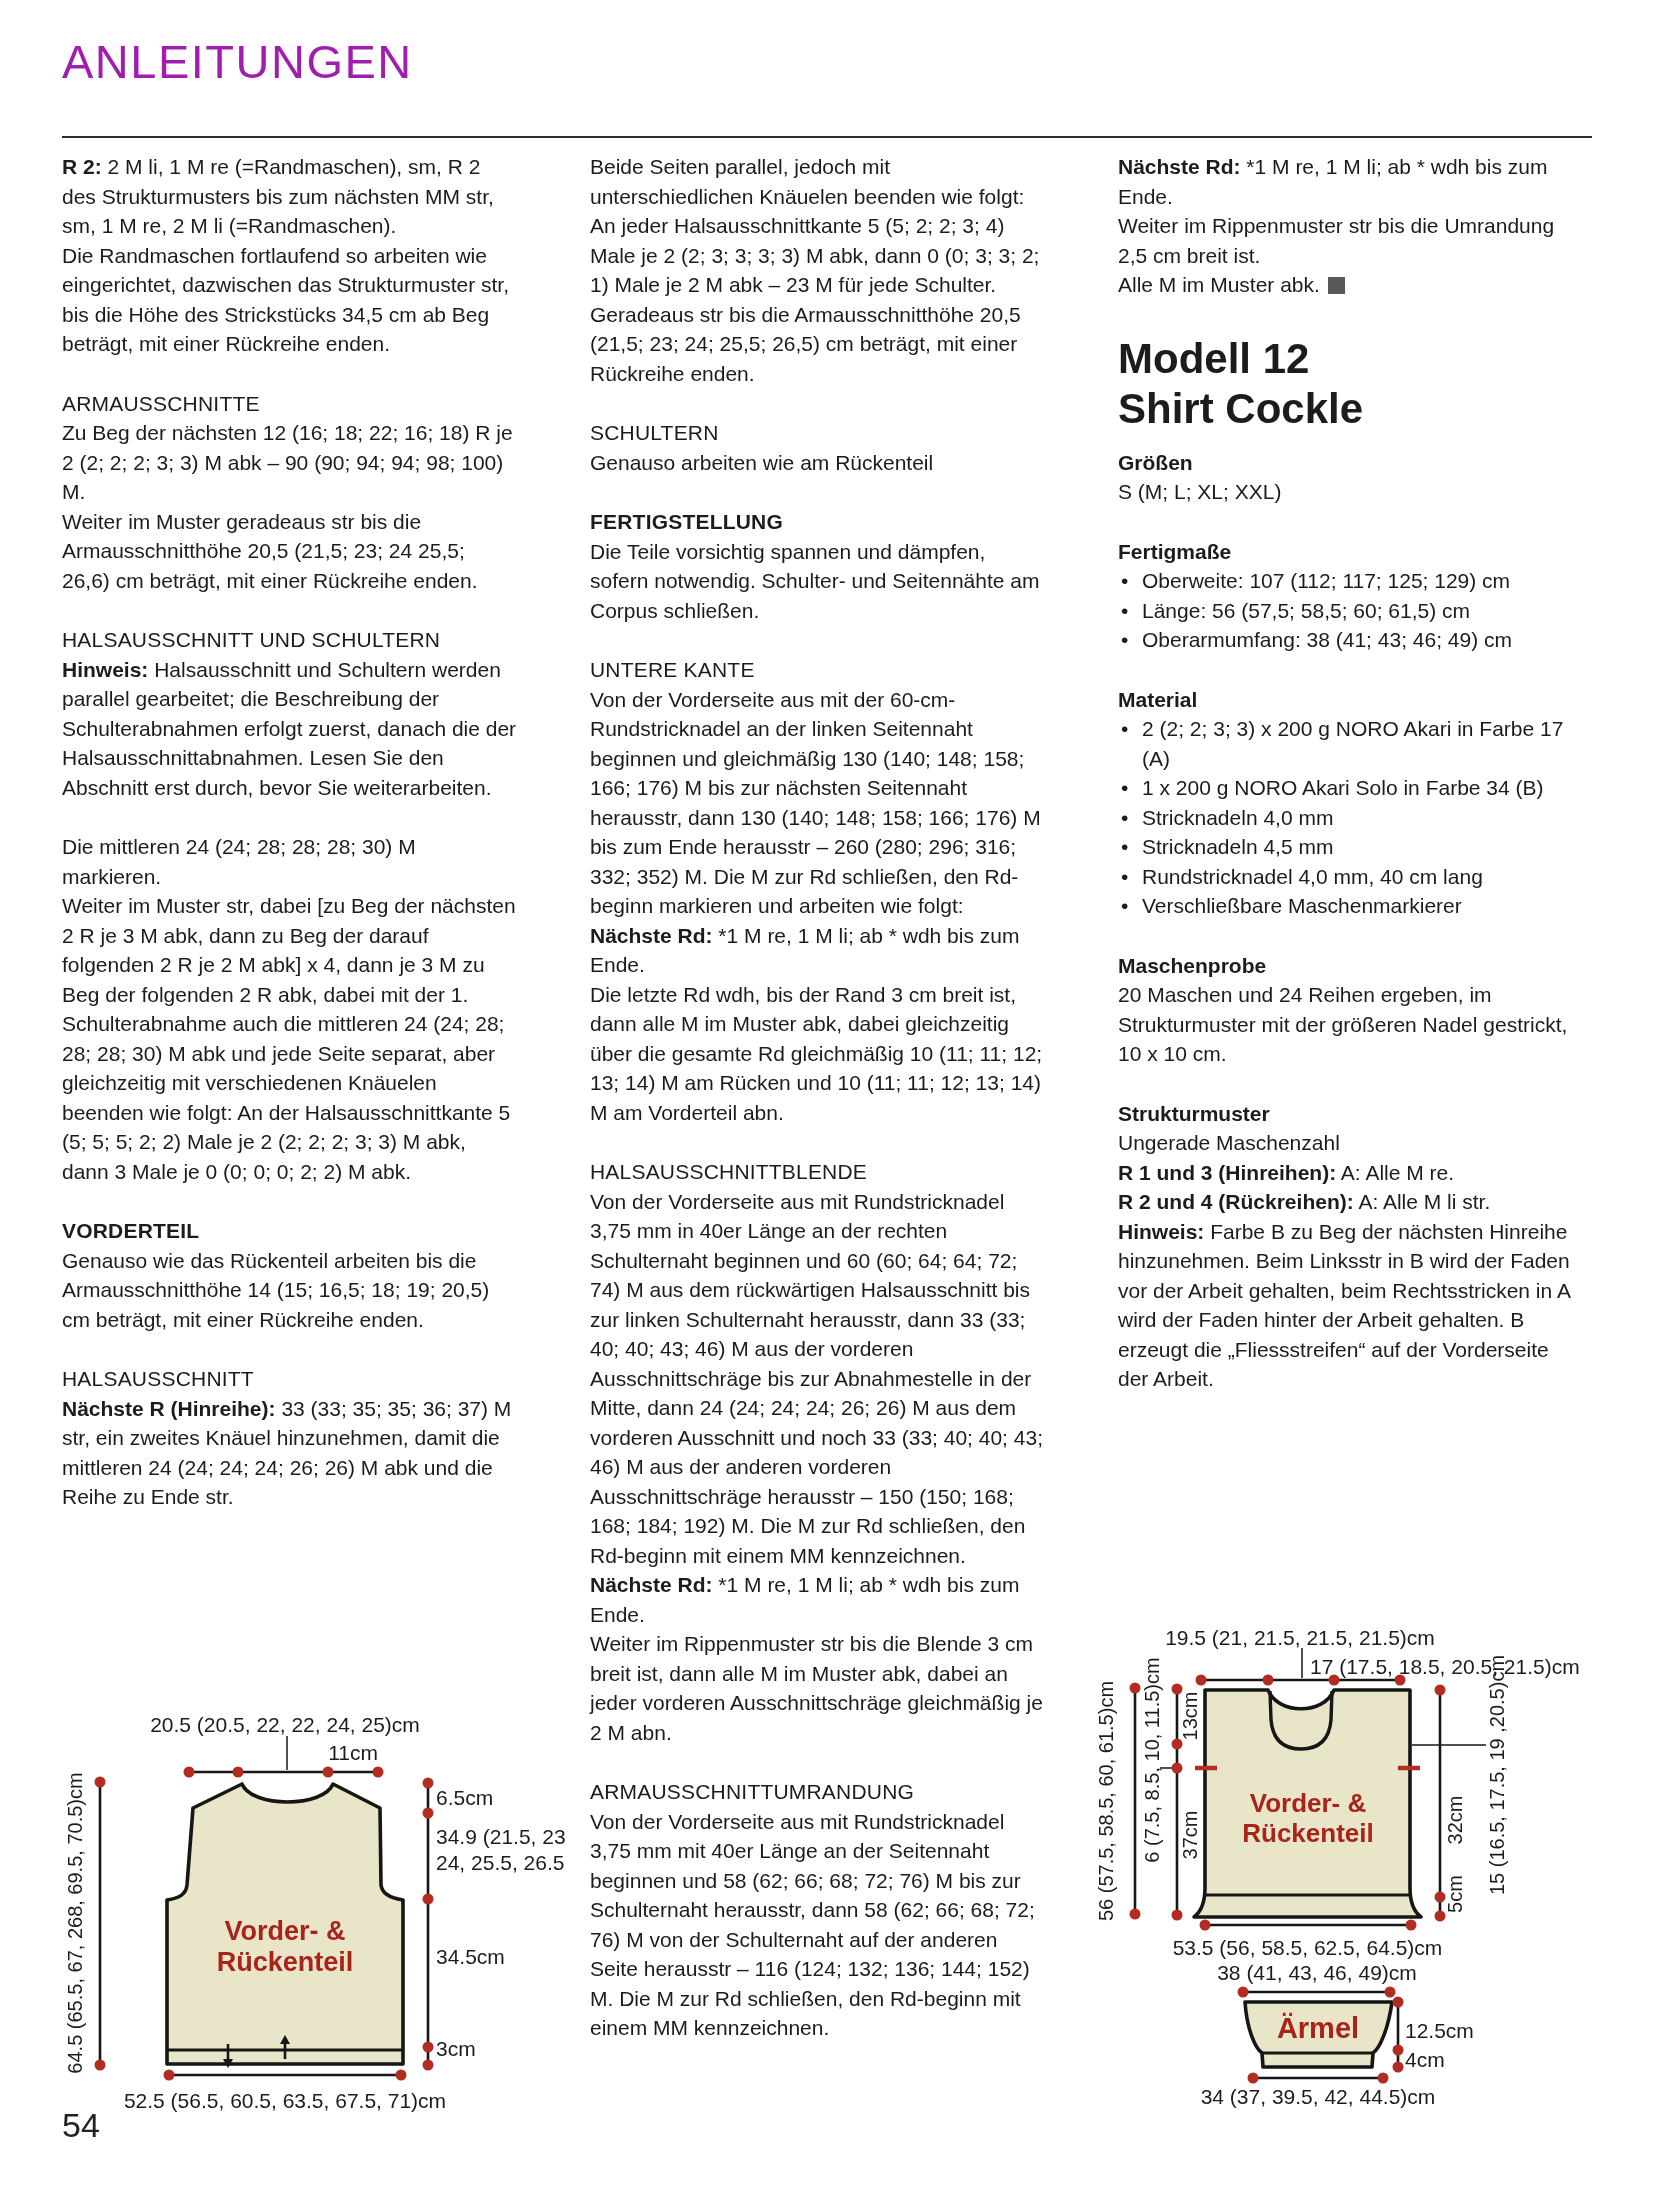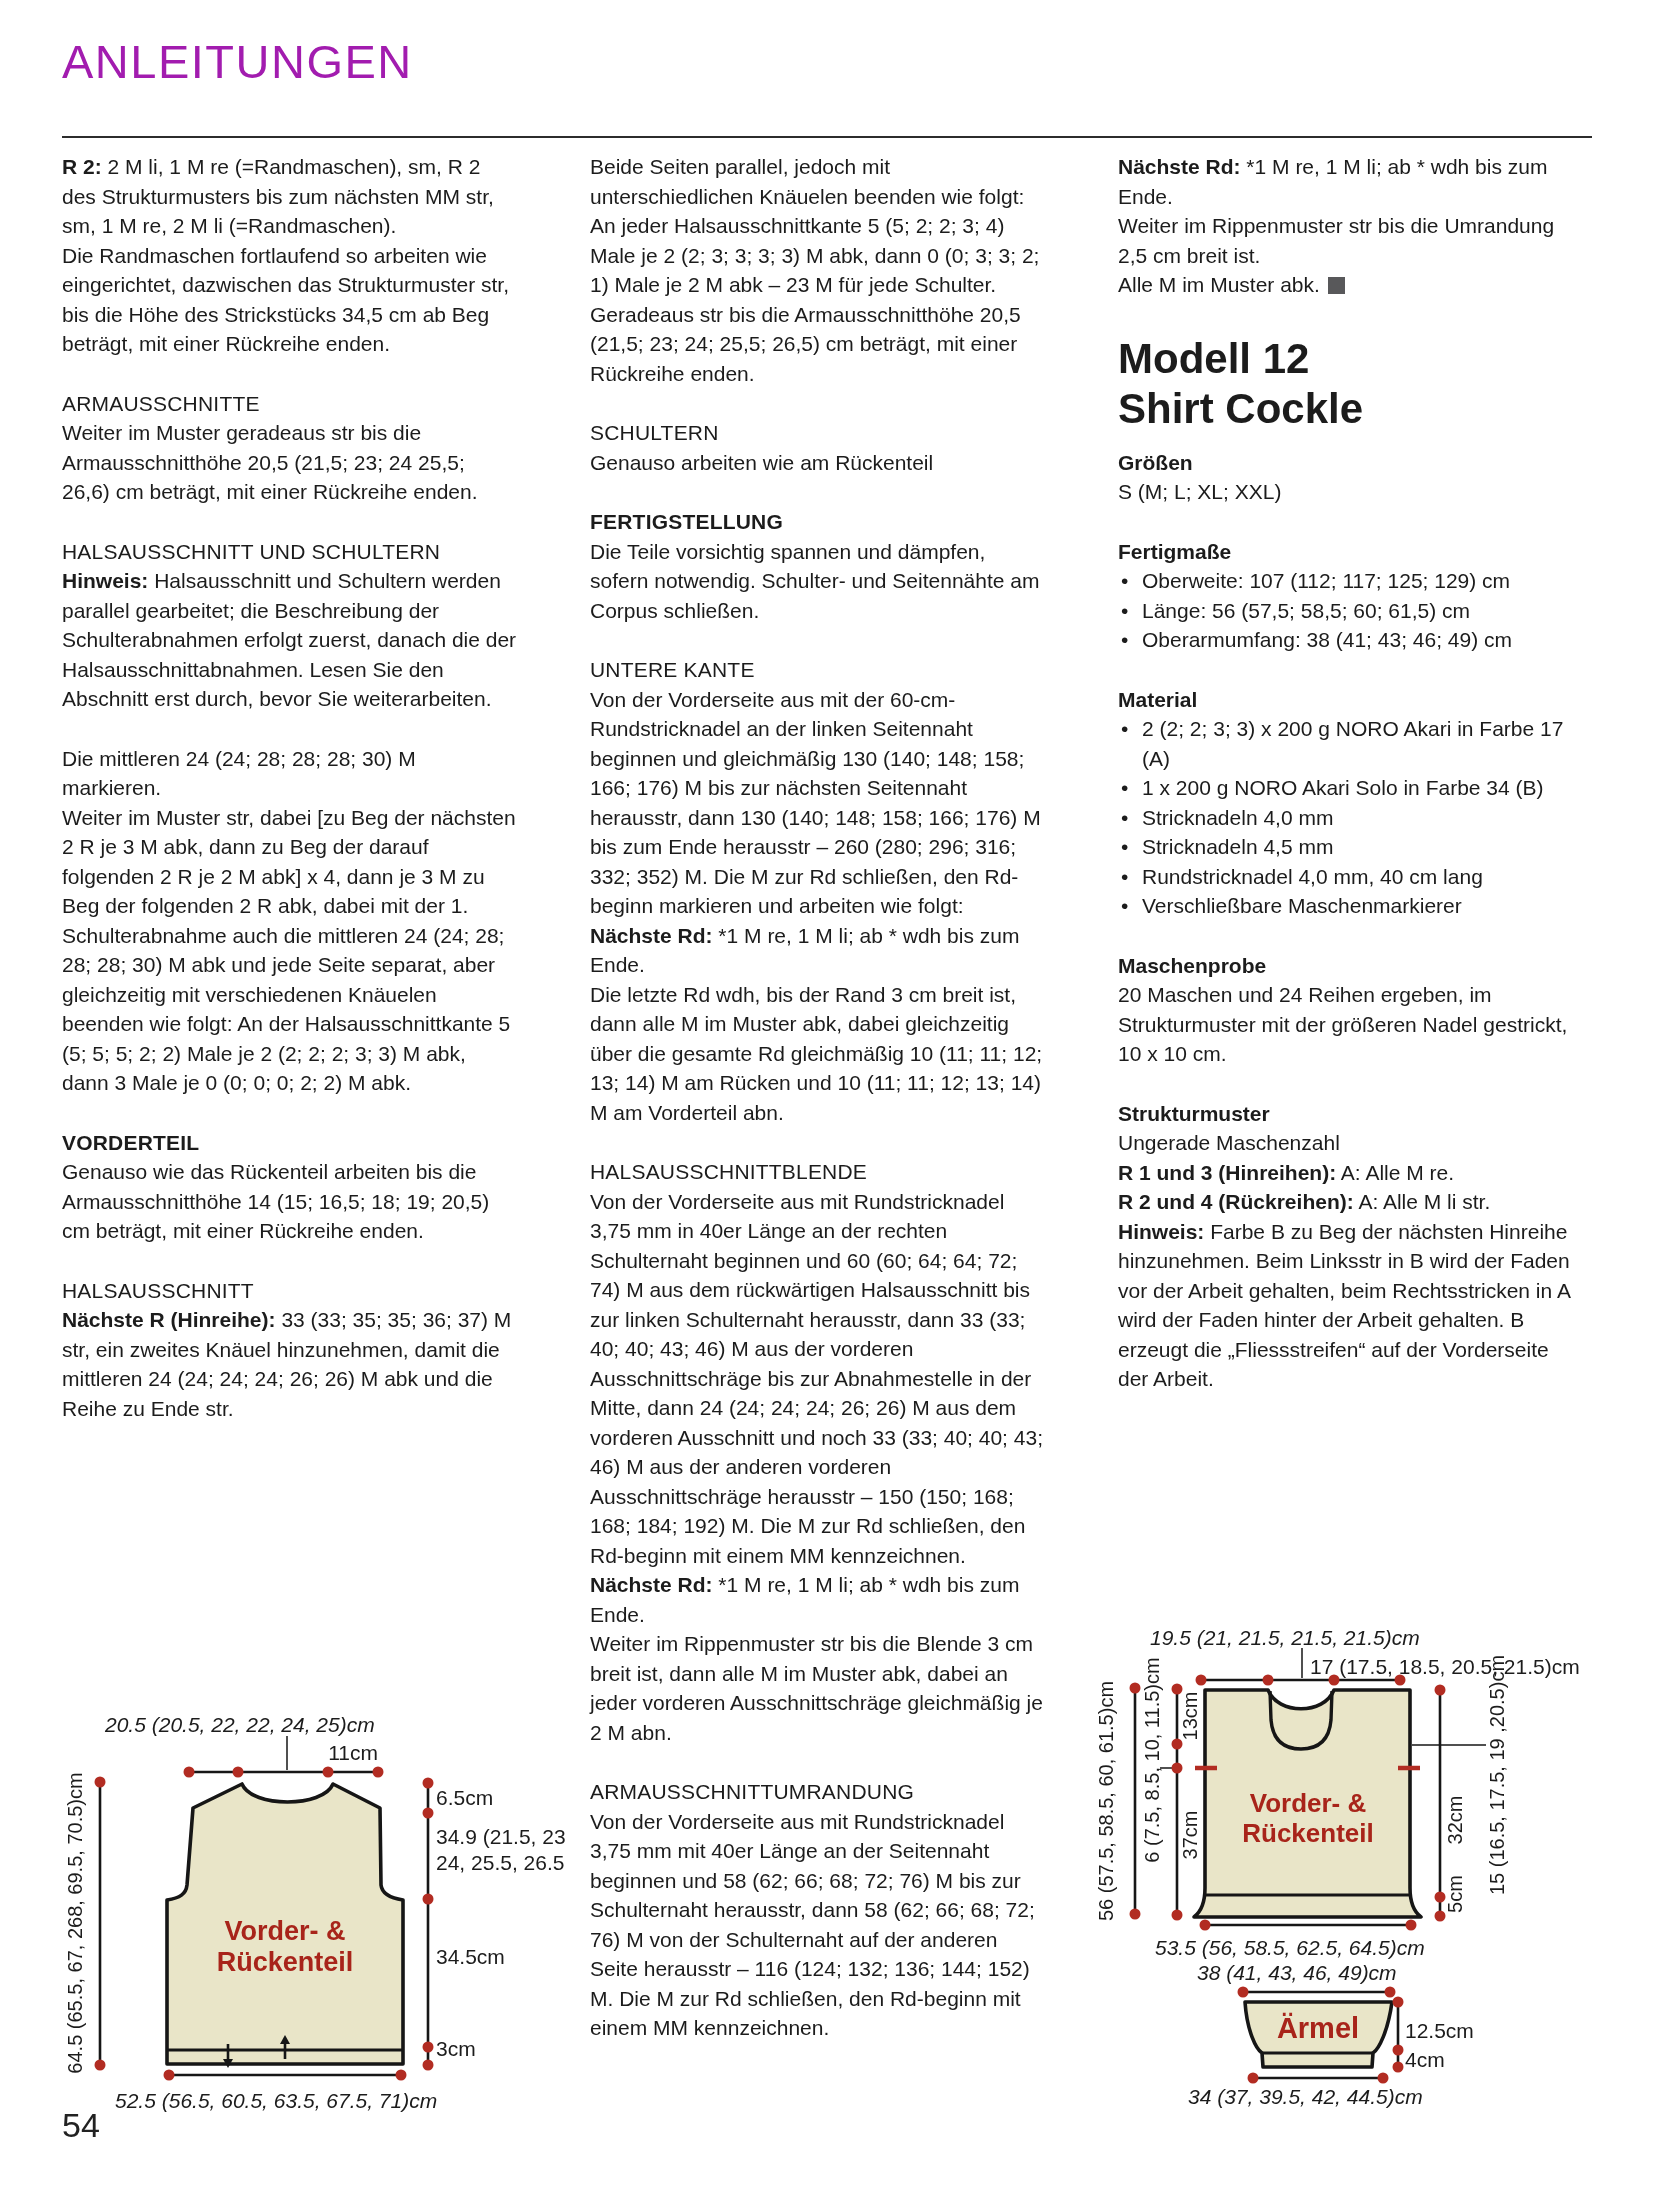--- a/index.html
+++ b/index.html
@@ -24,21 +24,21 @@
   .endsq{display:inline-block;width:17px;height:17px;background:#58585a;margin-left:8px;
          vertical-align:-2px;}
   .pagenum{position:absolute;left:62px;top:2106px;font-size:34px;color:#222;}
   
   .diagram{position:absolute;}
   #dl{left:60px;top:1690px;width:530px;height:445px;}
   #dr{left:1100px;top:1620px;width:554px;height:520px;}
   .diagram svg{position:absolute;left:0;top:0;}
   .dlab{position:absolute;font-size:21px;line-height:25px;white-space:pre-line;color:var(--ink,#1c1c1c);}
   .rot{transform:rotate(-90deg);text-align:center;font-size:20px;line-height:24px;}
-  .center{text-align:left;font-style:italic;} .right{text-align:right;}
+  .center{text-align:center;} .right{text-align:right;}
   .partlab{position:absolute;font-weight:bold;color:var(--red-label,#a8241a);text-align:center;
            white-space:pre-line;}
   #dl .partlab{font-size:27px;line-height:31px;}
   #dr .partlab{font-size:26px;line-height:30px;}
   .armel{font-size:29px !important;}
   
   svg line,svg path{stroke:#161616;}
   .garment{fill:var(--beige,#e9e5c8);stroke-width:3.6;stroke-linejoin:round;}
   .nofill{fill:none;stroke-width:3.4;}
   .sep{stroke-width:3;}
@@ -53,20 +53,21 @@
 
 <div class="page">
 
   <h1 class="doc-title">ANLEITUNGEN</h1>
   <div class="rule"></div>
 
   <div class="col" id="c1">
       <p class="para"><strong>R 2:</strong> 2 M li, 1 M re (=Randmaschen), sm, R 2 des Strukturmusters bis zum nächsten MM str, sm, 1 M re, 2 M li (=Randmaschen).</p>
       <p class="para">Die Randmaschen fortlaufend so arbeiten wie eingerichtet, dazwischen das Strukturmuster str, bis die Höhe des Strickstücks 34,5 cm ab Beg beträgt, mit einer Rückreihe enden.</p>
       <p class="subhead gap">ARMAUSSCHNITTE</p>
+      <p class="para">Zu Beg der nächsten 12 (16; 18; 22; 16; 18) R je 2 (2; 2; 2; 3; 3) M abk – 90 (90; 94; 94; 98; 100) M.</p>
       <p class="para">Weiter im Muster geradeaus str bis die Armausschnitthöhe 20,5 (21,5; 23; 24 25,5; 26,6) cm beträgt, mit einer Rückreihe enden.</p>
       <p class="subhead gap">HALSAUSSCHNITT UND SCHULTERN</p>
       <p class="para"><strong>Hinweis:</strong> Halsausschnitt und Schultern werden parallel gearbeitet; die Beschreibung der Schulterabnahmen erfolgt zuerst, danach die der Halsausschnittabnahmen. Lesen Sie den Abschnitt erst durch, bevor Sie weiterarbeiten.</p>
       <p class="para gap">Die mittleren 24 (24; 28; 28; 28; 30) M markieren.</p>
       <p class="para">Weiter im Muster str, dabei [zu Beg der nächsten 2 R je 3 M abk, dann zu Beg der darauf folgenden 2 R je 2 M abk] x 4, dann je 3 M zu Beg der folgenden 2 R abk, dabei mit der 1. Schulterabnahme auch die mittleren 24 (24; 28; 28; 28; 30) M abk und jede Seite separat, aber gleichzeitig mit verschiedenen Knäuelen beenden wie folgt: An der Halsausschnittkante 5 (5; 5; 5; 2; 2) Male je 2 (2; 2; 2; 3; 3) M abk, dann 3 Male je 0 (0; 0; 0; 2; 2) M abk.</p>
       <p class="subhead boldhead gap">VORDERTEIL</p>
       <p class="para">Genauso wie das Rückenteil arbeiten bis die Armausschnitthöhe 14 (15; 16,5; 18; 19; 20,5) cm beträgt, mit einer Rückreihe enden.</p>
       <p class="subhead gap">HALSAUSSCHNITT</p>
       <p class="para"><strong>Nächste R (Hinreihe):</strong> 33 (33; 35; 35; 36; 37) M str, ein zweites Knäuel hinzunehmen, damit die mittleren 24 (24; 24; 24; 26; 26) M abk und die Reihe zu Ende str.</p>
     </div>

